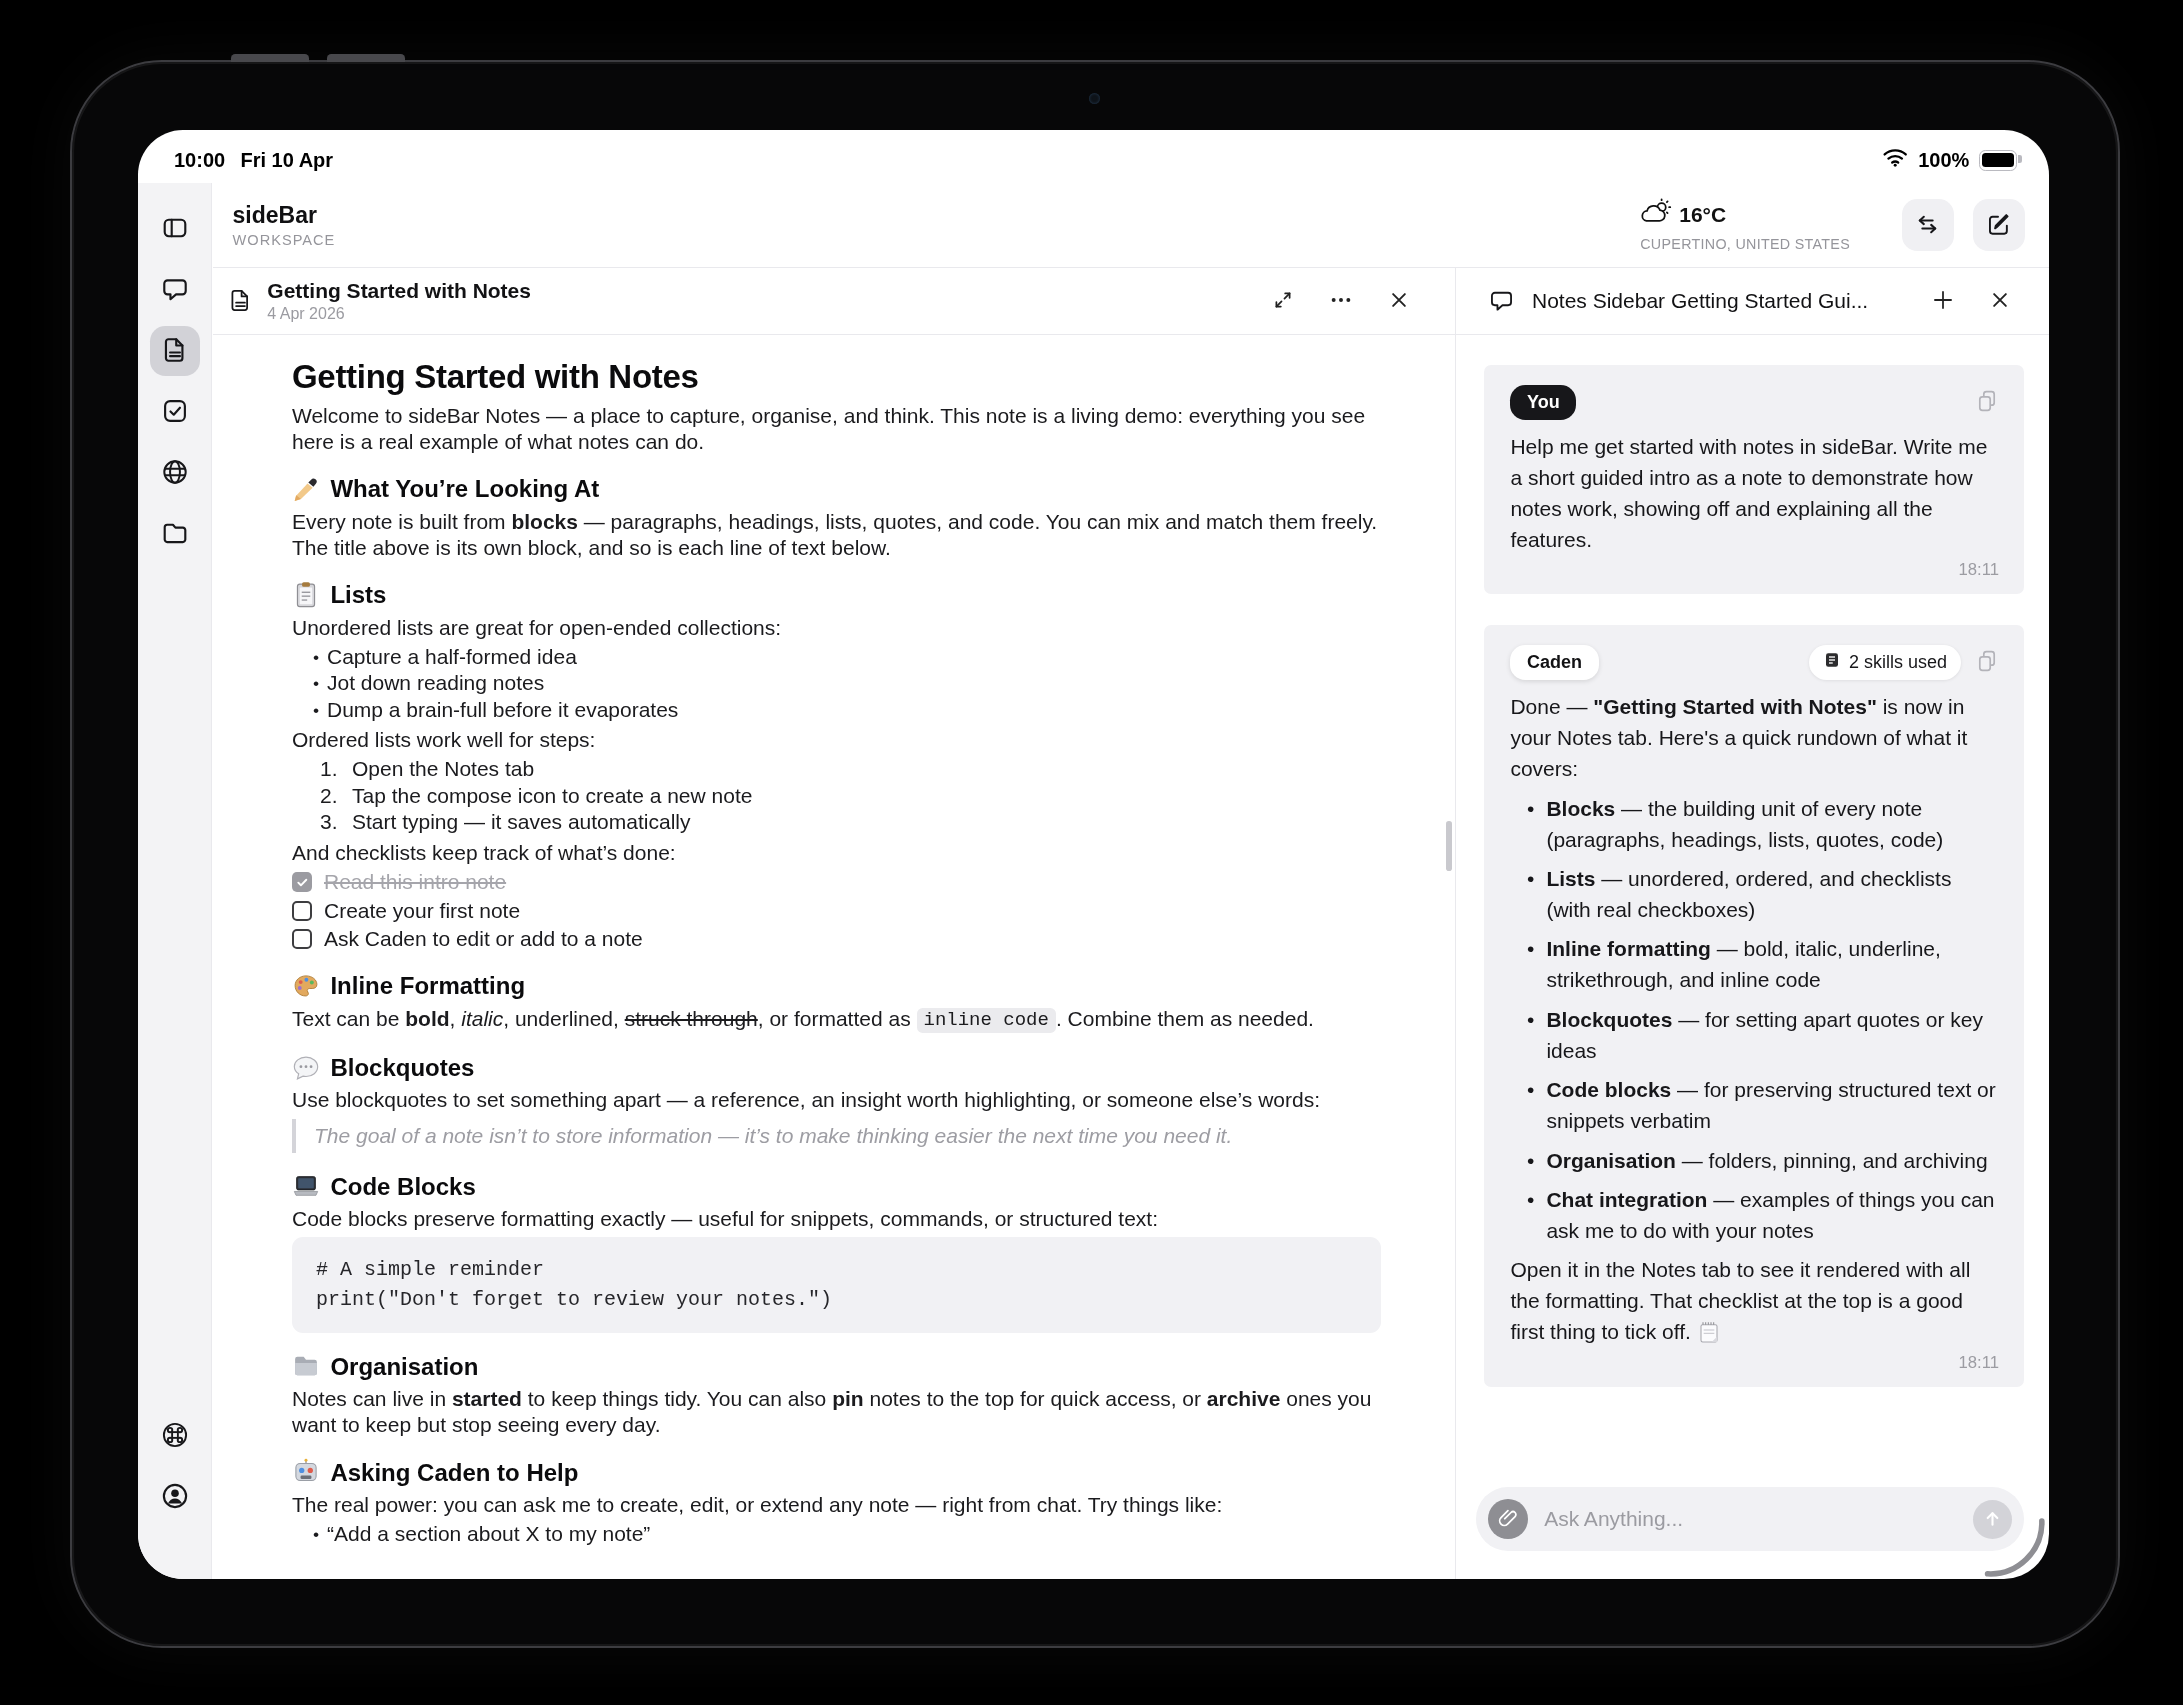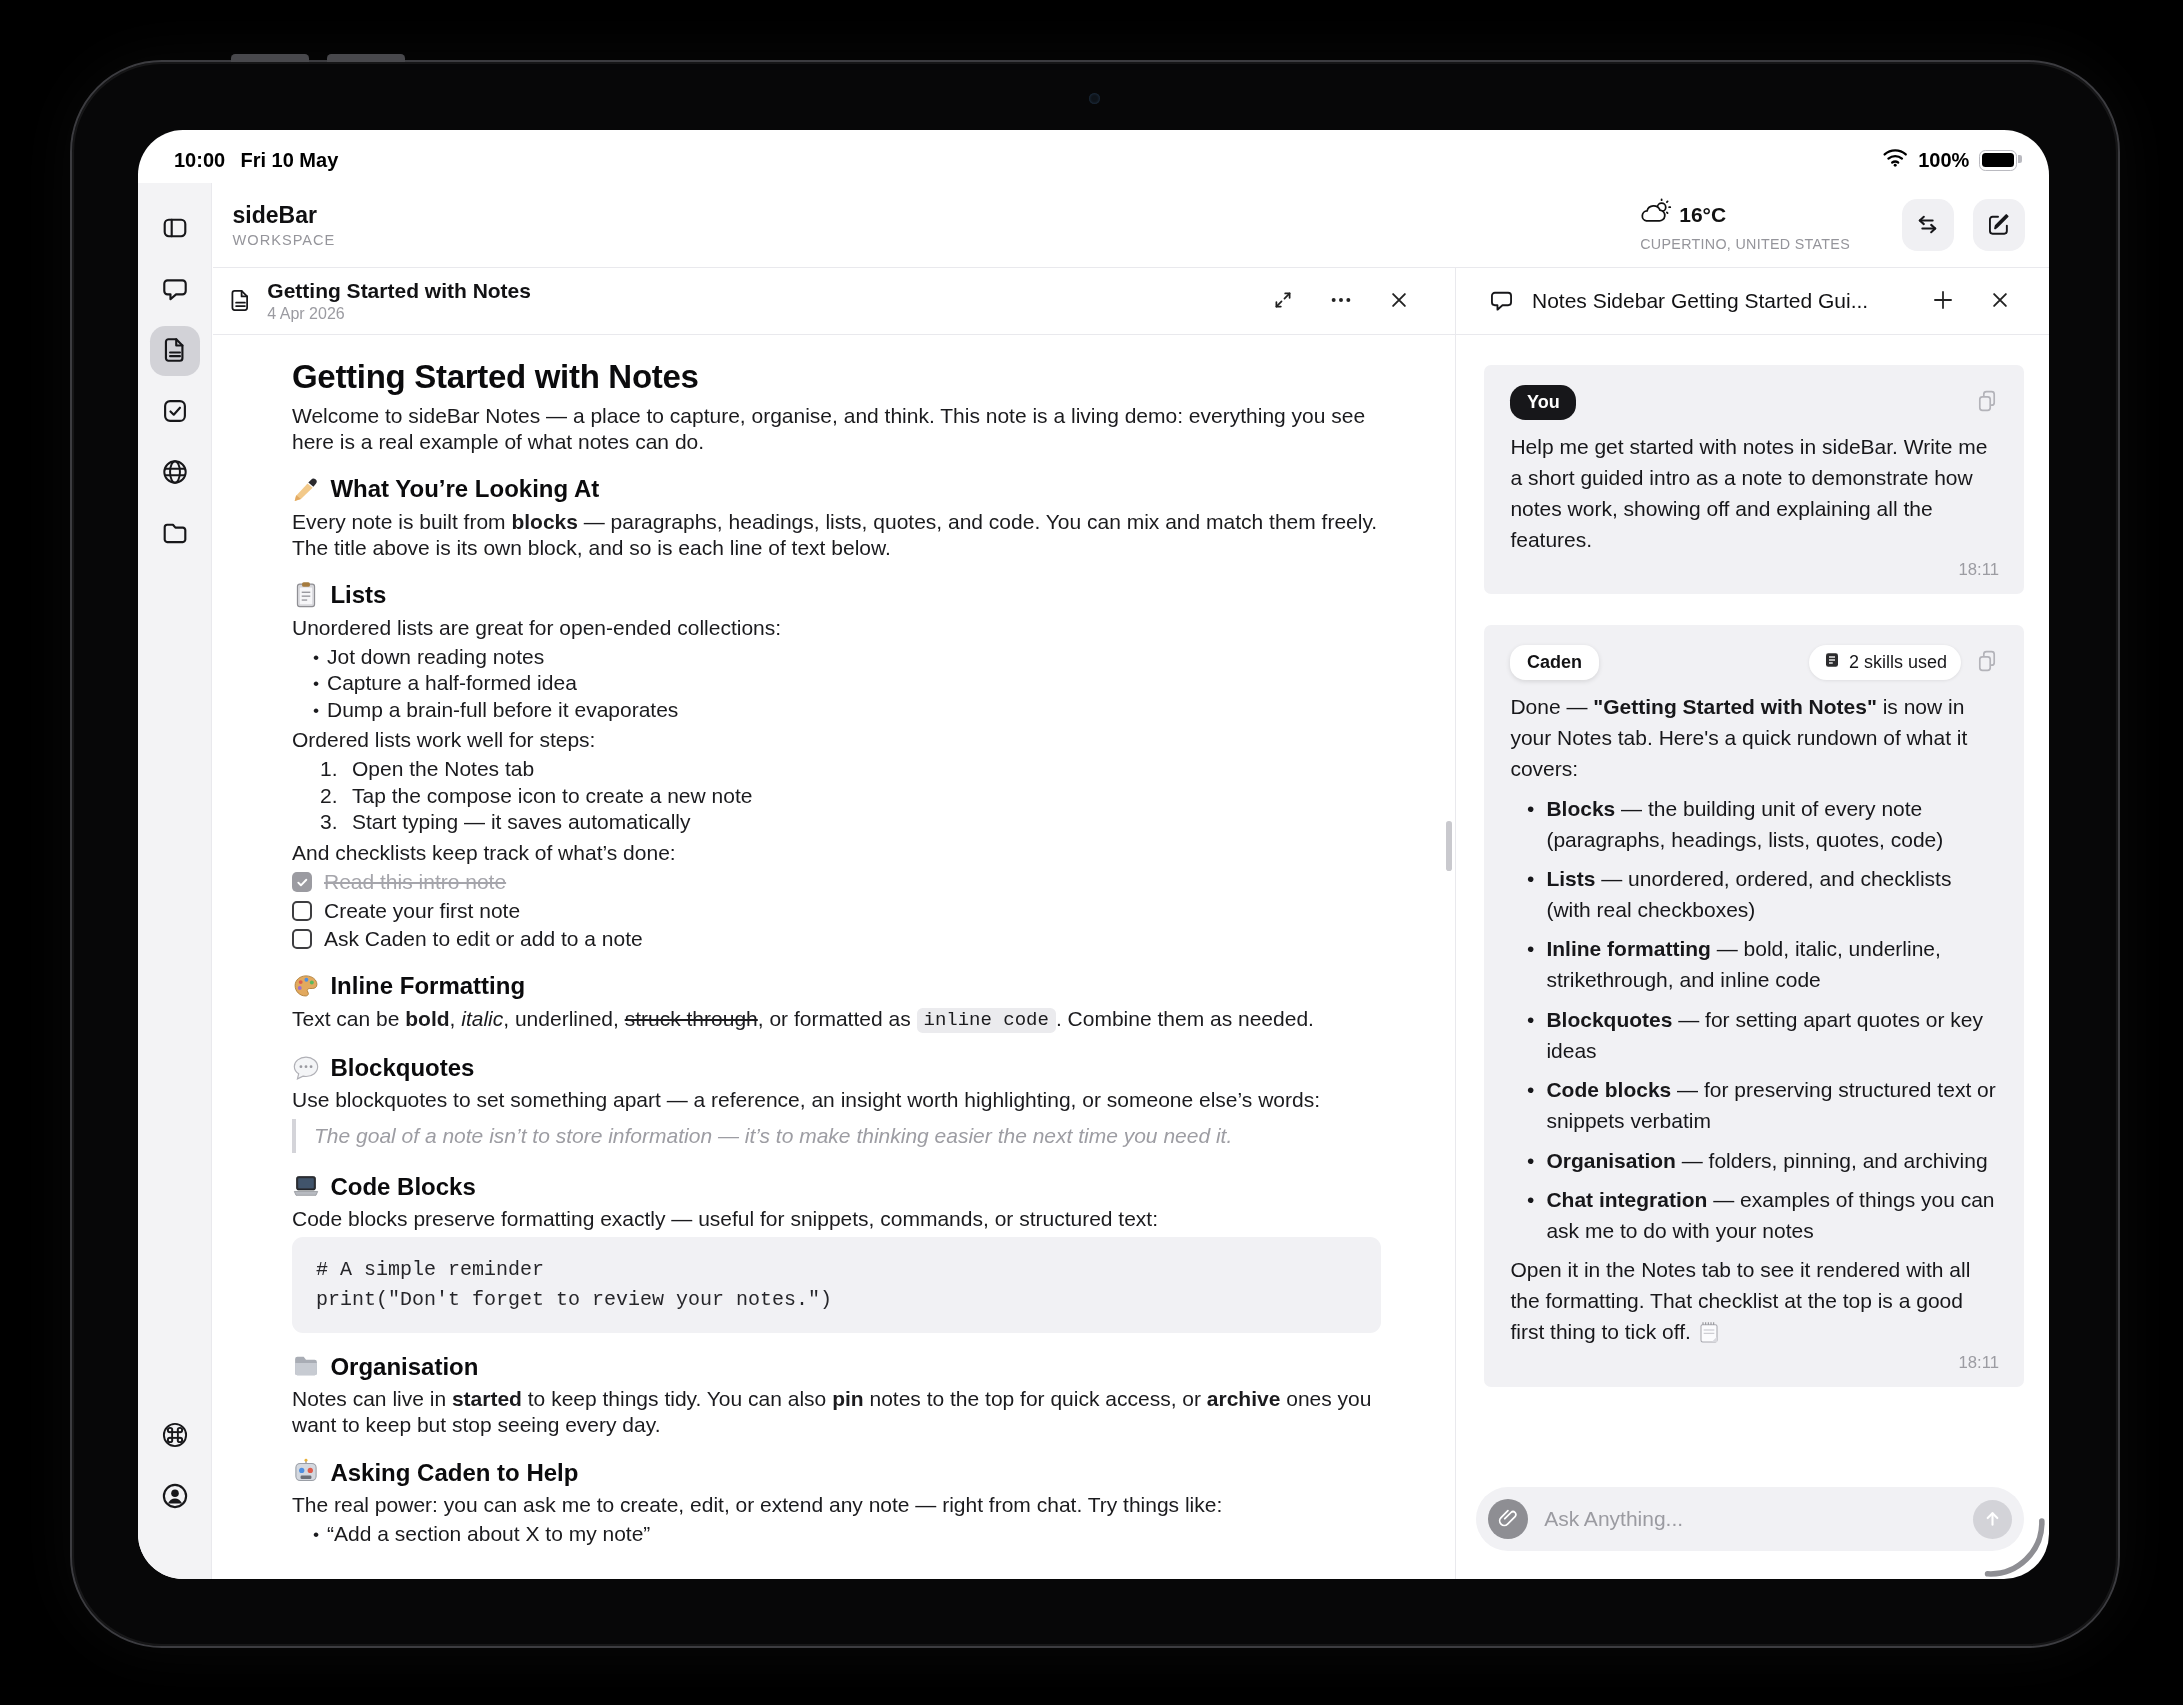--- a/index.html
+++ b/index.html
@@ -127,21 +127,21 @@
   <div class="device">
     <div class="vol v1"></div>
     <div class="vol v2"></div>
     <div class="cam"></div>
 
     <div class="screen">
 
       <div class="statusbar">
         <div class="sb-left">
           <span>10:00</span>
-          <span>Fri 10 May</span>
+          <span>Fri 10 Apr</span>
         </div>
         <div class="sb-right">
           <span>
             <svg width="26.4" height="21" viewBox="0 0 30 23" fill="none" stroke="#000" stroke-width="2.6" stroke-linecap="round">
               <path d="M3 8a18 18 0 0 1 24 0"></path>
                 <path d="M7.3 12.7a12 12 0 0 1 15.4 0"></path>
                 <path d="M11.6 17.2a6 6 0 0 1 6.8 0"></path>
                 <circle cx="15" cy="20.4" r="1.7" fill="#000" stroke="none"></circle>
             </svg>
           </span>
@@ -331,22 +331,22 @@
                       <rect x="13" y="1.5" width="10" height="6" rx="2" fill="#a57b3e"></rect>
                       <line x1="12.5" y1="14.5" x2="23.5" y2="14.5" stroke="#9a9aa0" stroke-width="1.8"></line>
                       <line x1="12.5" y1="19.5" x2="23.5" y2="19.5" stroke="#9a9aa0" stroke-width="1.8"></line>
                       <line x1="12.5" y1="24.5" x2="19.5" y2="24.5" stroke="#9a9aa0" stroke-width="1.8"></line>
                     </svg>
                   </span>
                   <span>Lists</span>
                 </div>
                 <div class="nb-p"><span>Unordered lists are great for open-ended collections:</span></div>
                 <ul class="nb-ul">
+                  <li>Capture a half-formed idea</li>
                   <li>Jot down reading notes</li>
-                  <li>Capture a half-formed idea</li>
                   <li>Dump a brain-full before it evaporates</li>
                 </ul>
                 <div class="nb-p"><span>Ordered lists work well for steps:</span></div>
                 <ul class="nb-ol">
                   <li>Open the Notes tab</li>
                   <li>Tap the compose icon to create a new note</li>
                   <li>Start typing — it saves automatically</li>
                 </ul>
                 <div class="nb-p"><span>And checklists keep track of what’s done:</span></div>
                 <div class="checklist">

